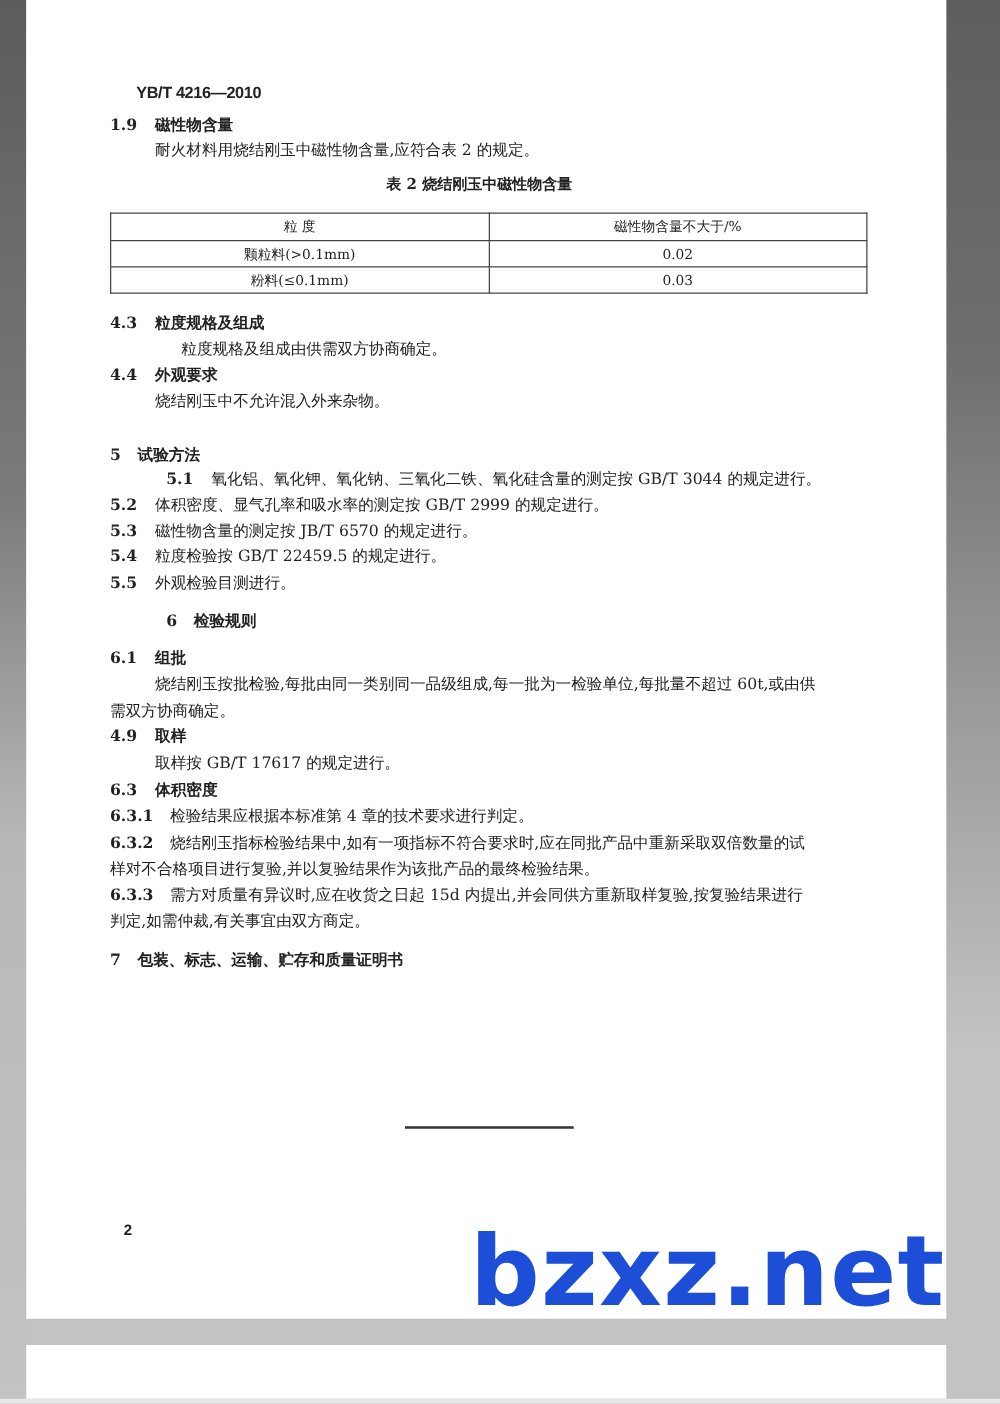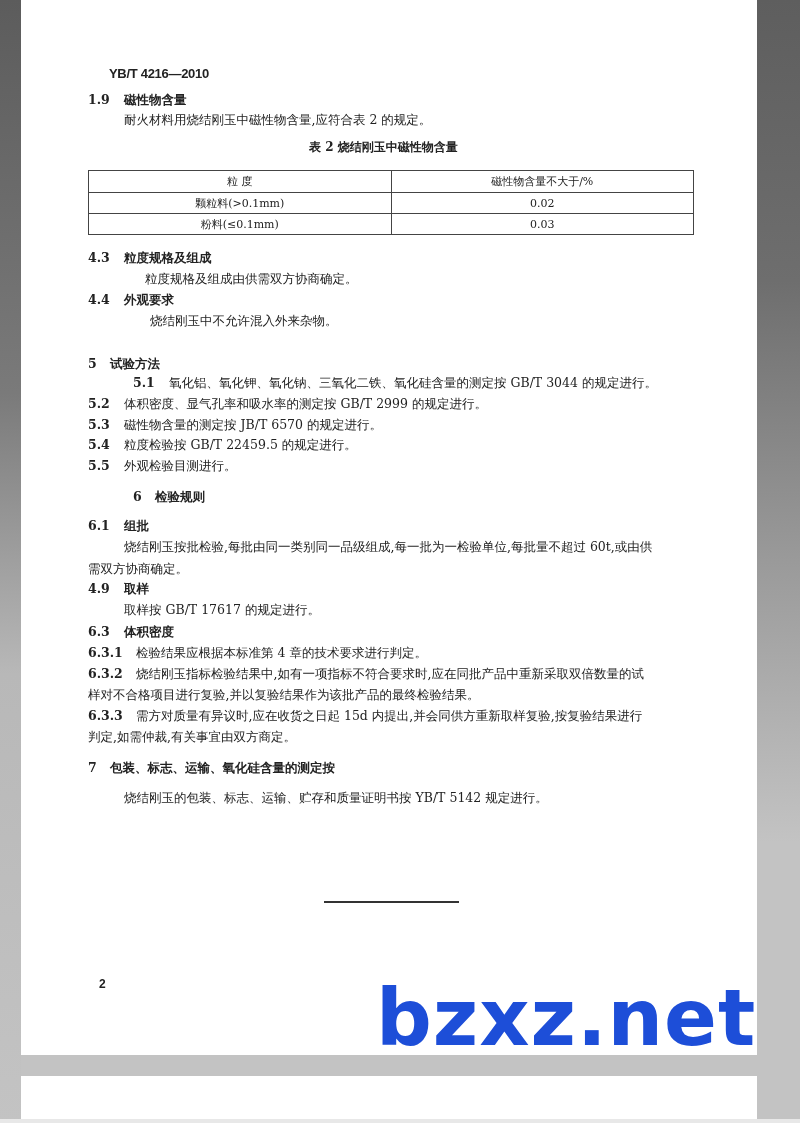--- a/index.html
+++ b/index.html
@@ -101,21 +101,21 @@
     </table>
 
   <div class="t" style="left:67px; top:250px;">
     <span class="num">4.3</span><span class="b">粒度规格及组成</span>
   </div>
   <div class="t" style="left:103px; top:271px;margin-left:21px;">粒度规格及组成由供需双方协商确定。</div>
 
   <div class="t" style="left:67px; top:292px;">
     <span class="num">4.4</span><span class="b">外观要求</span>
   </div>
-  <div class="t" style="left:103px; top:313px;margin-left:26px;">烧结刚玉中不允许混入外来杂物。</div>
+  <div class="t" style="left:103px; top:313px;">烧结刚玉中不允许混入外来杂物。</div>
 
   <div class="t" style="left:67px; top:356px;">
     <span class="num1">5</span><span class="b">试验方法</span>
   </div>
   <div class="t" style="left:67px; top:375px;margin-left:45px;">
     <span class="num">5.1</span><span>氧化铝、氧化钾、氧化钠、三氧化二铁、氧化硅含量的测定按 GB/T 3044 的规定进行。</span>
   </div>
   <div class="t" style="left:67px; top:396px;">
     <span class="num">5.2</span><span>体积密度、显气孔率和吸水率的测定按 GB/T 2999 的规定进行。</span>
   </div>
@@ -153,23 +153,22 @@
   <div class="t" style="left:67px; top:666px;">
     <span class="num3">6.3.2</span><span>烧结刚玉指标检验结果中,如有一项指标不符合要求时,应在同批产品中重新采取双倍数量的试</span>
   </div>
   <div class="t" style="left:67px; top:687px;">样对不合格项目进行复验,并以复验结果作为该批产品的最终检验结果。</div>
   <div class="t" style="left:67px; top:708px;">
     <span class="num3">6.3.3</span><span>需方对质量有异议时,应在收货之日起 15d 内提出,并会同供方重新取样复验,按复验结果进行</span>
   </div>
   <div class="t" style="left:67px; top:729px;">判定,如需仲裁,有关事宜由双方商定。</div>
 
   <div class="t" style="left:67px; top:760px;">
-    <span class="num1">7</span><span class="b">包装、标志、运输、氧化硅含量的测定按</span>
+    <span class="num1">7</span><span class="b">包装、标志、运输、贮存和质量证明书</span>
   </div>
-  <div class="t" style="left:103px; top:790px;">烧结刚玉的包装、标志、运输、贮存和质量证明书按 YB/T 5142 规定进行。</div>
 
   <div class="divider" style="left:303px;"></div>
 
   <div class="pageno" style="left:78px;">2</div>
 
   <div class="watermark" style="left:355px;">bzxz.net</div>
 </div>
 
 <div class="page2"></div>
 <div class="bottom-bar"></div>

